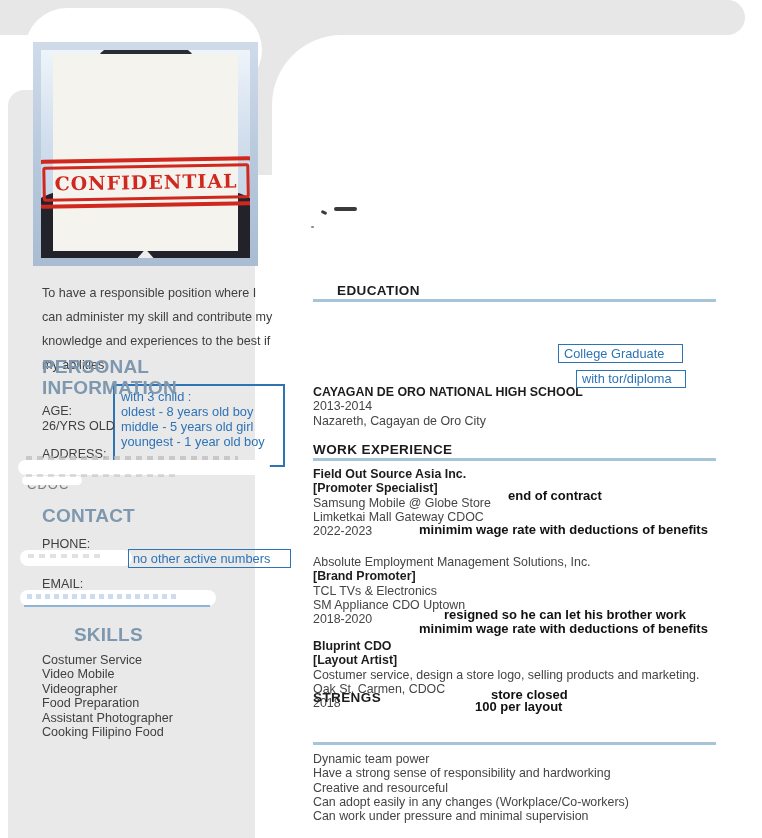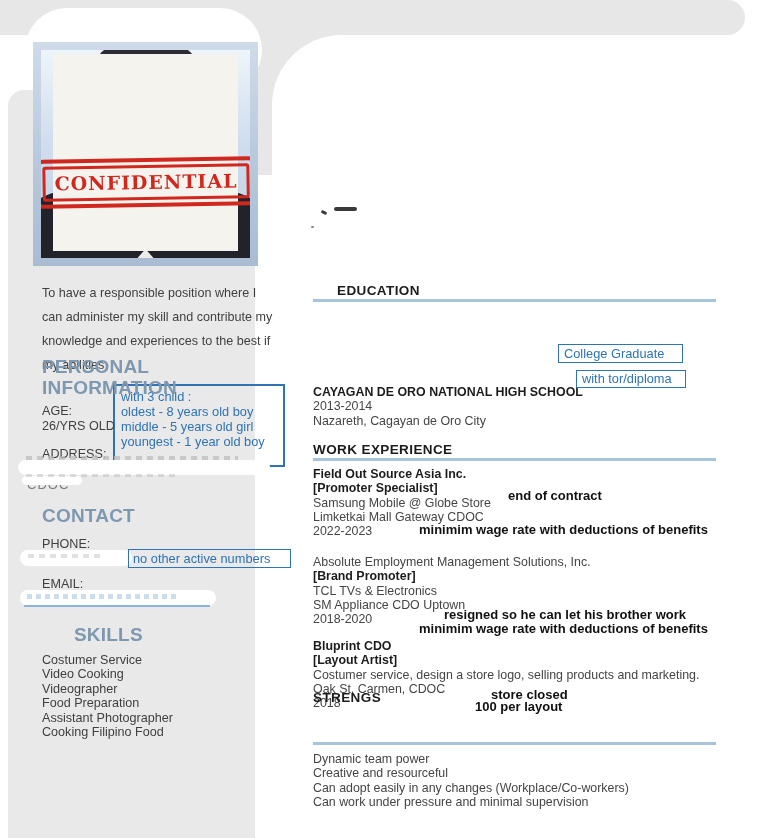--- a/index.html
+++ b/index.html
@@ -126,21 +126,21 @@
   <div class="bluebox thin" style="left:128px;top:549px;width:157px;height:17px;line-height:17px;padding-left:4px;">no other active numbers</div>
 
   <div class="abs llabel" style="left:42px;top:577px;">EMAIL:</div>
   <div class="pill" style="left:20px;top:590px;width:196px;height:16px;"></div>
   <div class="remnant-blue" style="left:27px;top:594px;width:150px;height:5px;opacity:.4;"></div>
   <div class="email-underline" style="left:24px;top:605px;width:186px;height:2px;"></div>
 
   <div class="abs lhead" style="left:42px;top:624px;margin-left:32px;">SKILLS</div>
   <div class="abs" style="left:42px;top:653px;z-index:5;">
     <div class="lline" style="line-height:14.4px;">Costumer Service</div>
-    <div class="lline" style="line-height:14.4px;">Video Cooking</div>
+    <div class="lline" style="line-height:14.4px;">Video Mobile</div>
     <div class="lline" style="line-height:14.4px;">Videographer</div>
     <div class="lline" style="line-height:14.4px;">Food Preparation</div>
     <div class="lline" style="line-height:14.4px;">Assistant Photographer</div>
     <div class="lline" style="line-height:14.4px;">Cooking Filipino Food</div>
   </div>
 
   <div class="abs sec-head" style="left:313px;top:283px;padding-left:24px;">EDUCATION</div>
   <div class="abs rule" style="left:313px;top:299px;width:403px;"></div>
 
 
@@ -183,18 +183,19 @@
     <div class="rline">Oak St, Carmen, CDOC</div>
     <div class="rline">2018</div>
   </div>
   <div class="note" style="left:491px;top:687px;">store closed</div>
   <div class="note" style="left:443px;top:699px;margin-left:32px;">100 per layout</div>
 
   <div class="abs sec-head" style="left:313px;top:690px;">STRENGS</div>
   <div class="abs rule" style="left:313px;top:742px;width:403px;"></div>
   <div class="abs rblock" style="left:313px;top:752px;">
     <div class="rline">Dynamic team power</div>
+    <div class="rline">Have a strong sense of responsibility and hardworking</div>
     <div class="rline">Creative and resourceful</div>
     <div class="rline">Can adopt easily in any changes (Workplace/Co-workers)</div>
     <div class="rline">Can work under pressure and minimal supervision</div>
   </div>
 
 </div>
 
 </body></html>

